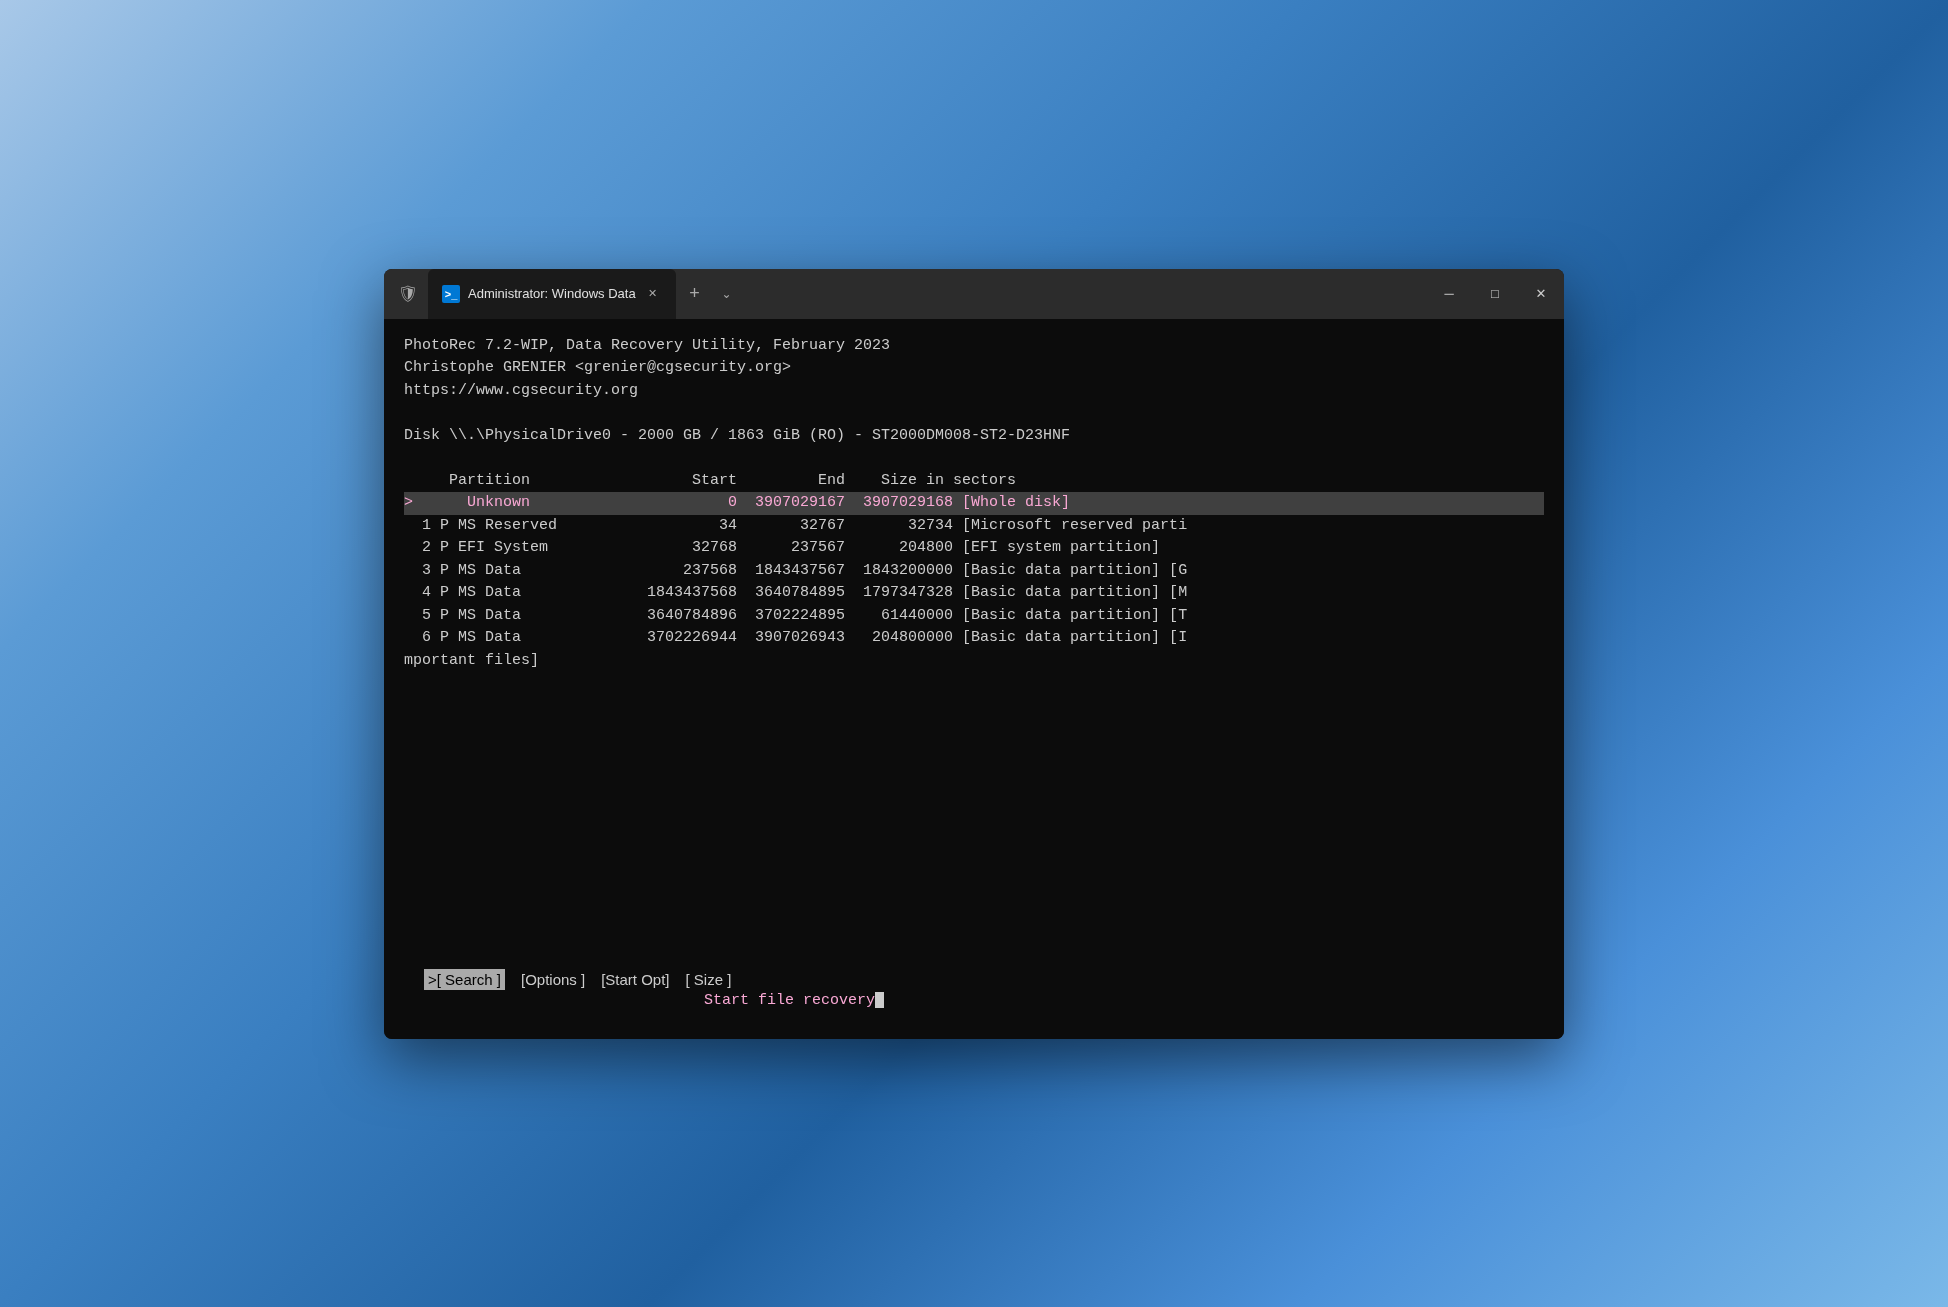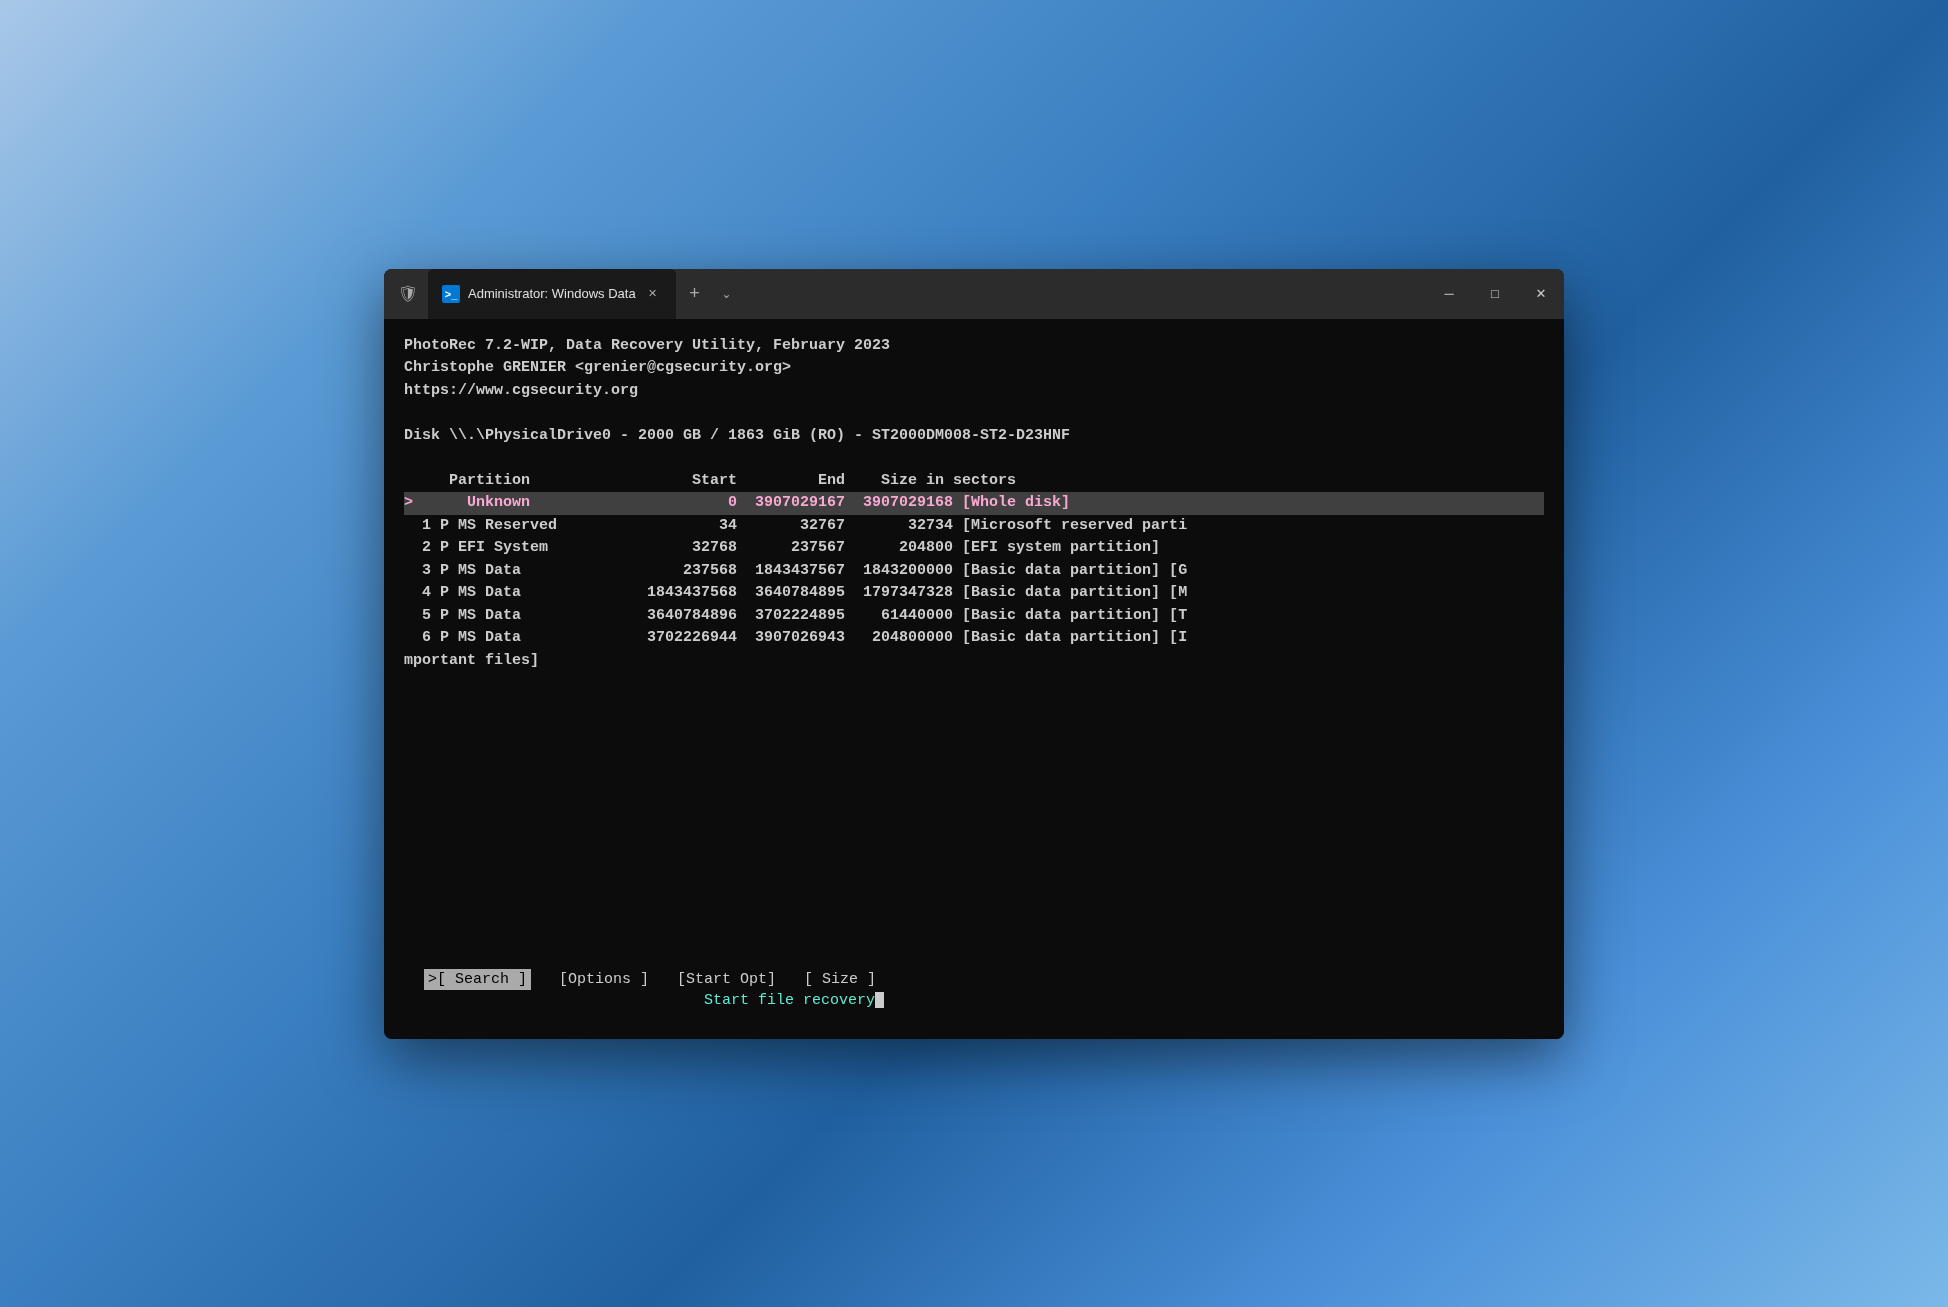--- a/index.html
+++ b/index.html
@@ -141,21 +141,20 @@
       font-family: 'Consolas', 'Courier New', monospace;
       font-size: 15px;
       color: #cccccc;
       overflow: hidden;
       display: flex;
       flex-direction: column;
     }
 
     .terminal-content {
       flex: 1;
-      font-weight: bold;
     }
 
     .line {
       line-height: 1.5;
       white-space: pre;
     }
 
     .line.blank {
       height: 1.5em;
     }
@@ -166,40 +165,40 @@
     }
 
     .bottom-bar {
       padding: 8px 20px 14px 20px;
       background: #0c0c0c;
     }
 
     .menu-row {
       display: flex;
       align-items: center;
-      gap: 12px;
-      font-family: Liberation Mono, monospace;
+      gap: 0;
+      font-family: Liberation Sans, sans-serif;
       font-size: 15px;
       color: #cccccc;
     }
 
     .menu-item {
       margin-right: 16px;
     }
 
     .menu-item.active {
       color: #000;
       background: #aaaaaa;
       padding: 2px 4px;
     }
 
     .status-line {
       font-family: 'Consolas', 'Courier New', monospace;
       font-size: 15px;
-      color: #5eead4;
+      color: #f9a8d4;
       padding-left: 280px;
       margin-top: 2px;
     }
 
     .cursor {
       display: inline-block;
       width: 9px;
       height: 16px;
       background: #cccccc;
       vertical-align: middle;

